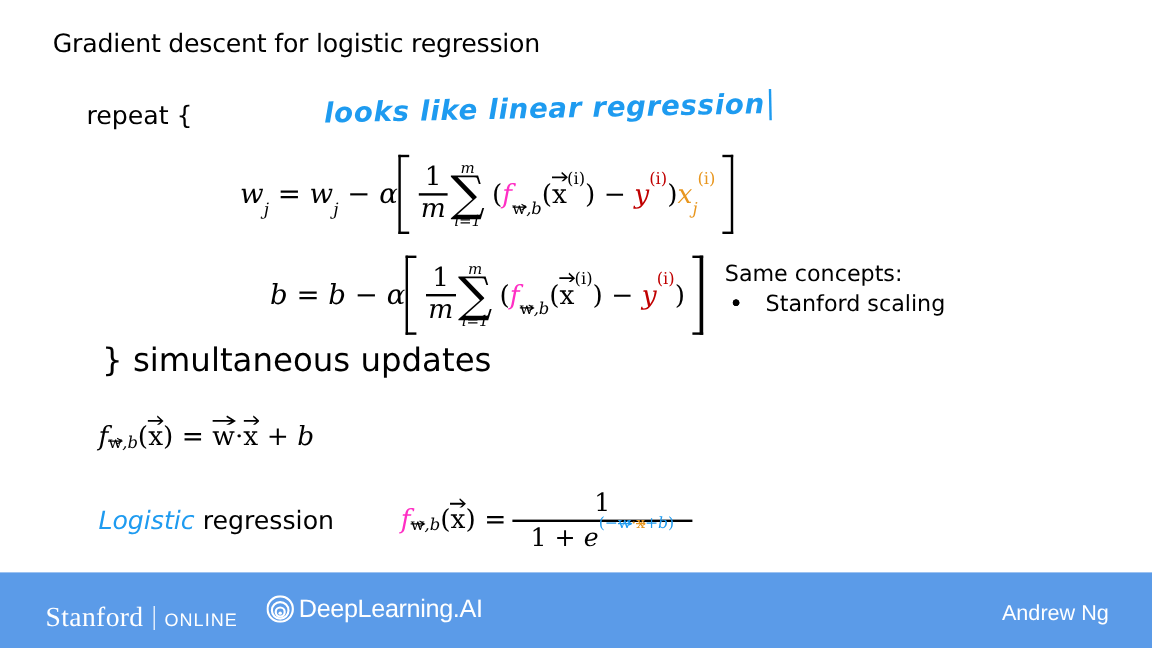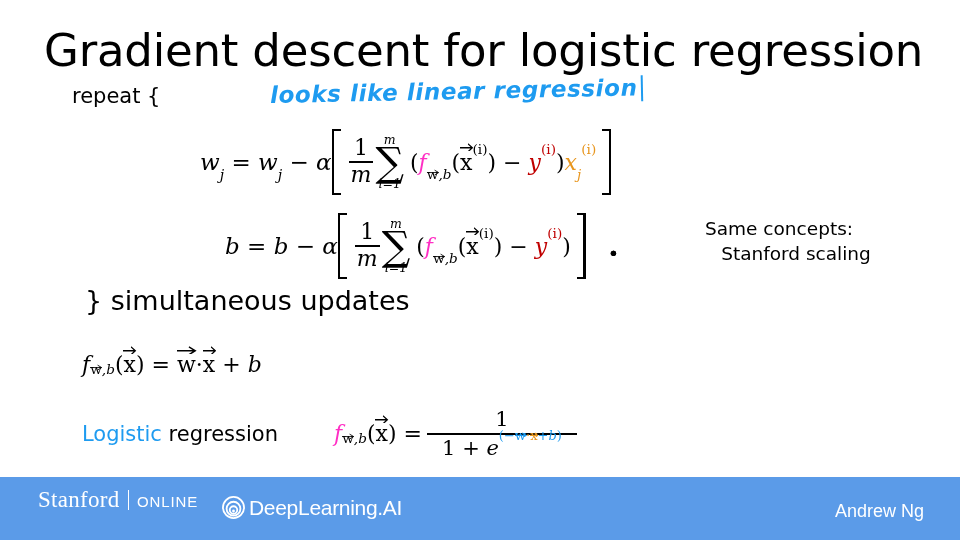--- a/index.html
+++ b/index.html
@@ -13,21 +13,21 @@
     font-family: "DejaVu Sans", sans-serif;
     overflow: hidden;
     position: relative;
   }
 
   
   .slide-title {
     position: absolute;
     left: 44px;
     top: 24px;
-    font-size: 45px;
+    font-size: 21px;
     font-weight: 400;
     color: #000000;
     letter-spacing: -0.2px;
     white-space: nowrap;
   }
 
   
   .repeat-line {
     position: absolute;
     left: 72px;
@@ -202,21 +202,20 @@
 
   
   .concepts {
     position: absolute;
     left: 604px;
     top: 217px;
     width: 350px;
     font-size: 18.5px;
     color: #000000;
     line-height: 1.30;
-    text-align: center;
   }
   .concepts .head { margin-bottom: 1px; }
   .concepts ul {
     list-style: none;
     margin: 0;
     padding: 0;
   }
   .concepts li {
     position: relative;
     padding-left: 34px;
@@ -236,21 +235,21 @@
   }
   .fx-linear { left: 82px; top: 352px; }
   .fx-logistic { left: 82px; top: 408px; }
 
   .fx-label {
     font-size: 21px;
     color: #000000;
     white-space: nowrap;
     width: 252px;
   }
-  .fx-label .hl { color: #1E9BF0; }
+  .fx-label .hl { color: #1E9BF0; font-style: italic; }
 
   .fx-formula {
     font-family: "DejaVu Serif", serif;
     font-style: italic;
     font-size: 22px;
     white-space: nowrap;
     display: flex;
     align-items: center;
   }
 
@@ -276,21 +275,21 @@
     position: absolute;
     left: 0;
     top: 477px;
     width: 960px;
     height: 63px;
     background: #5B9BE8;
   }
   .stanford-logo {
     position: absolute;
     left: 38px;
-    top: 10px;
+    top: 25px;
     display: flex;
     align-items: baseline;
     color: #ffffff;
   }
   .stanford-logo .sf-word {
     font-family: "Liberation Serif", serif;
     font-size: 23px;
     letter-spacing: 0.3px;
   }
   .stanford-logo .sf-rule {

